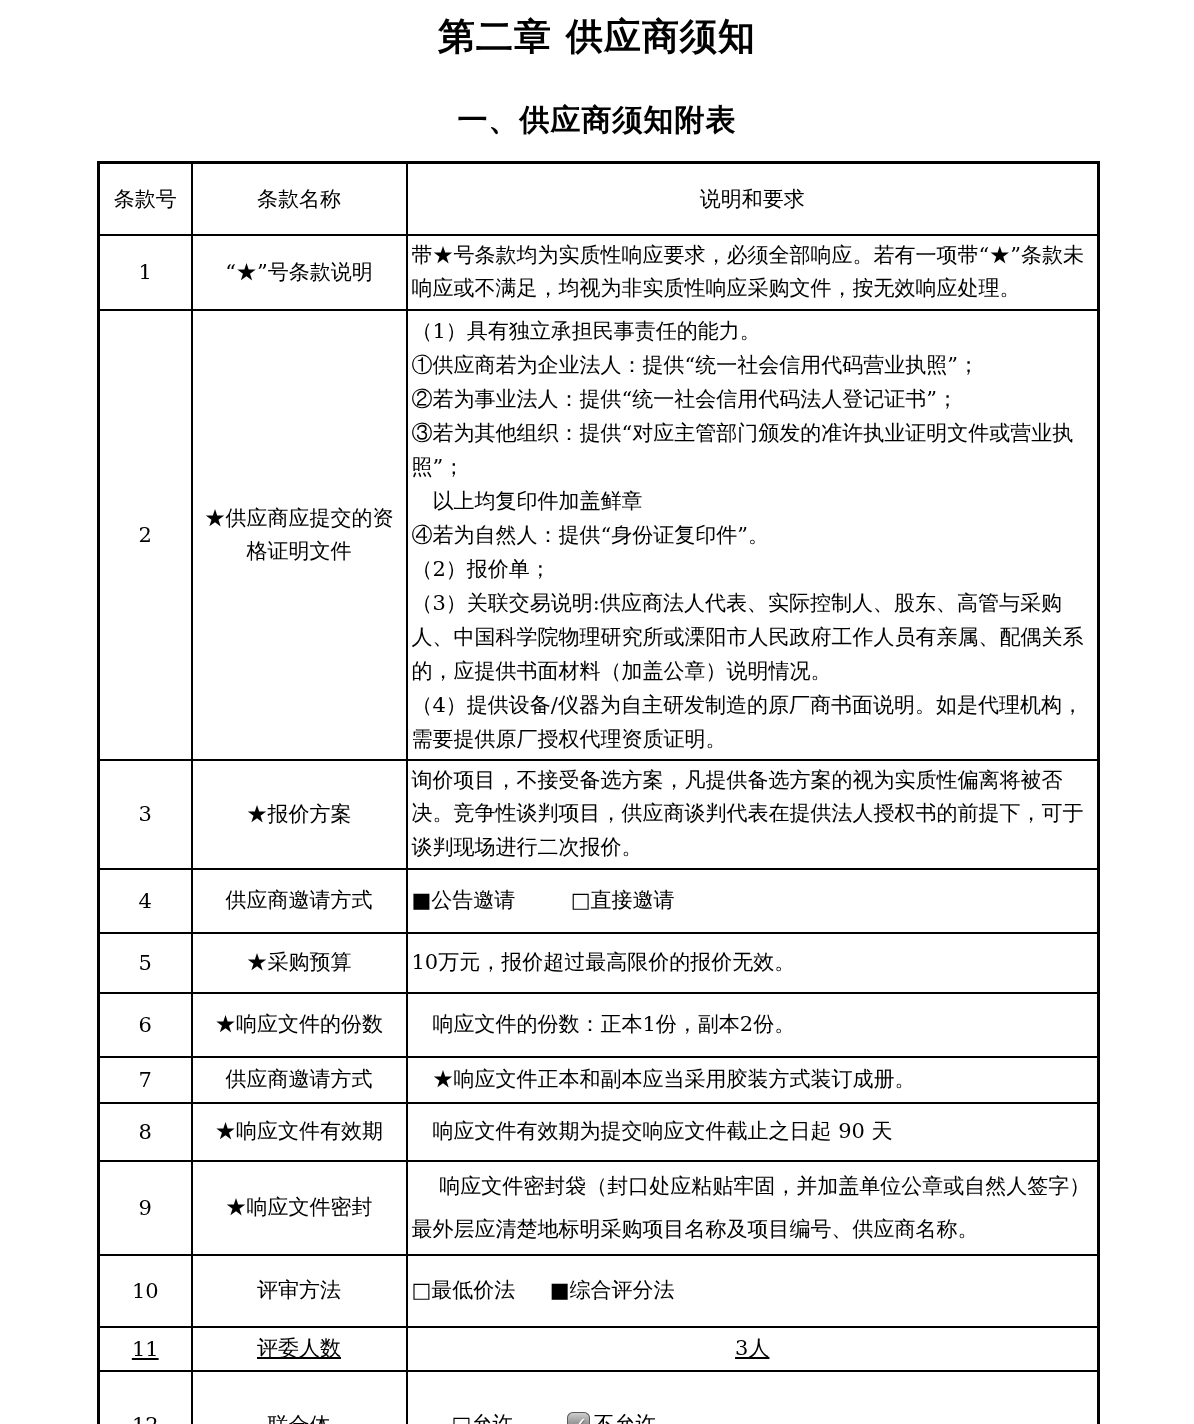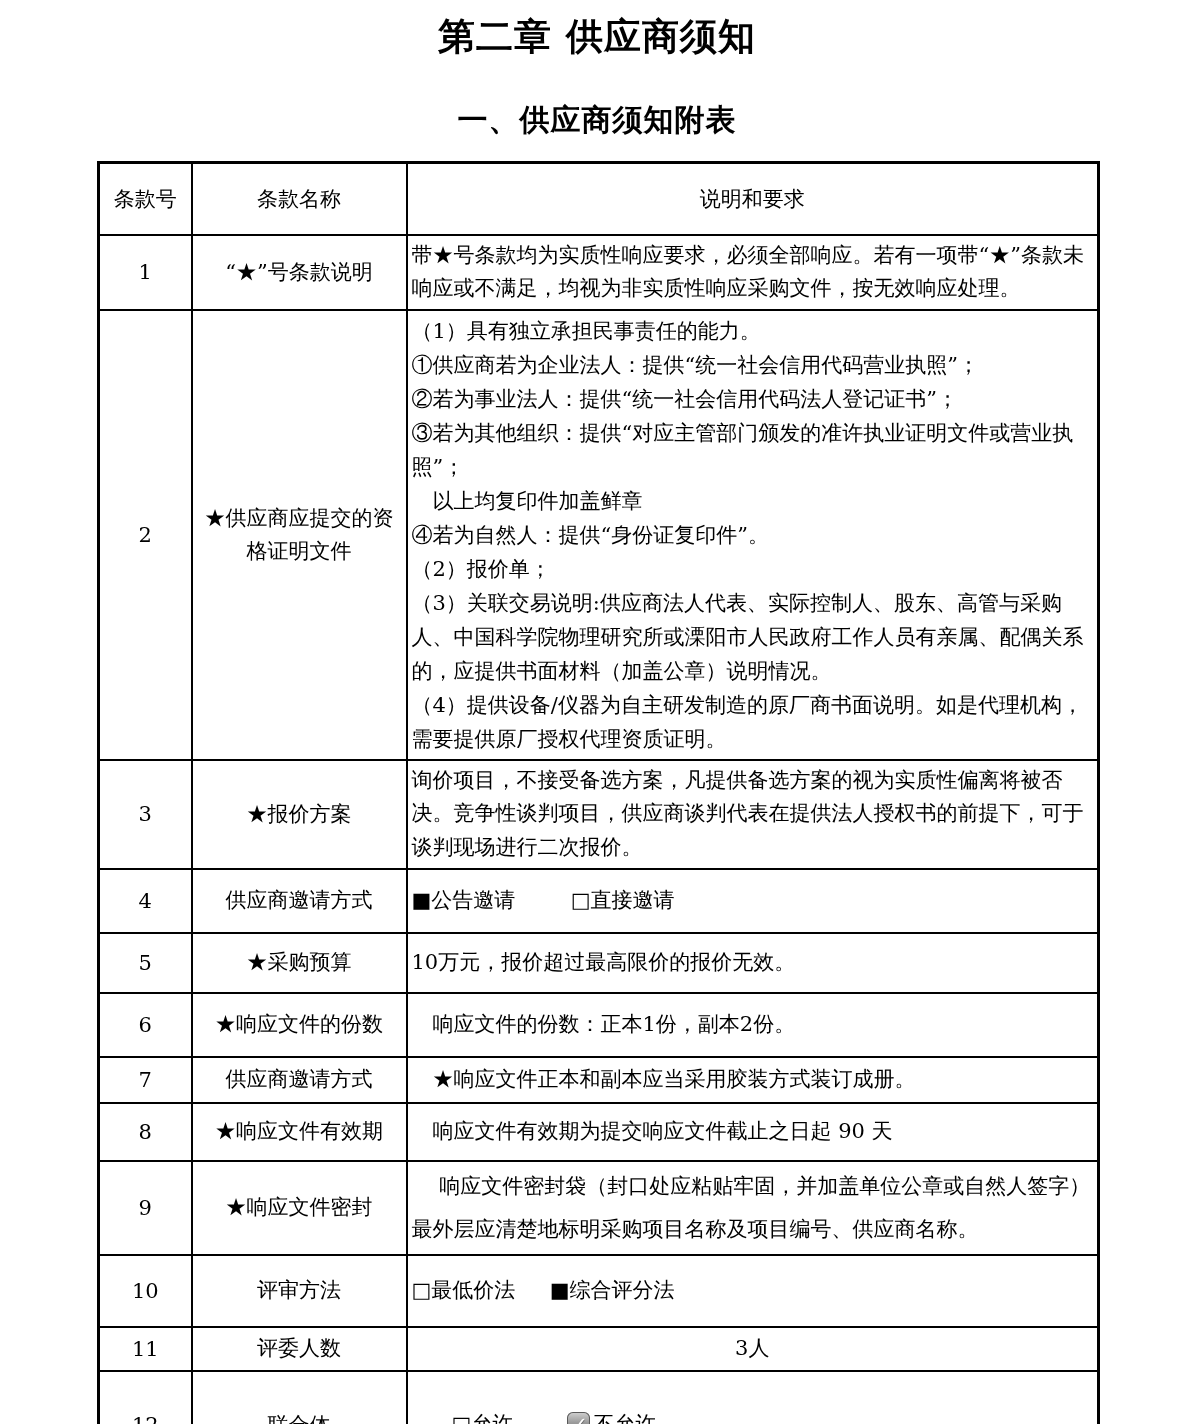--- a/index.html
+++ b/index.html
@@ -47,21 +47,21 @@
   tr.h-r1{height:70px;}
   tr.h-r2{height:445px;}
   tr.h-r3{height:98px;}
   tr.h-r4{height:64px;}
   tr.h-r5{height:60px;}
   tr.h-r6{height:64px;}
   tr.h-r7{height:46px;}
   tr.h-r8{height:58px;}
   tr.h-r9{height:88px;}
   tr.h-r10{height:72px;}
-  tr.h-r11{height:44px;}
+  tr.h-r11{height:44px;text-decoration:underline;}
   tr.h-r12{height:54px;}
   .opt-gap{display:inline-block;width:54px;}
   .cb-checked{
     display:inline-block;width:23px;height:23px;border-radius:6px;
     background:linear-gradient(180deg,#d2d2d2 0%,#9c9c9c 45%,#6e6e6e 100%);
     box-shadow:inset 0 0 0 1px #5a5a5a;
     position:relative;vertical-align:-4px;margin-right:3px;
   }
   .cb-checked .tick{
     position:absolute;left:3px;top:-3px;color:#ffffff;

